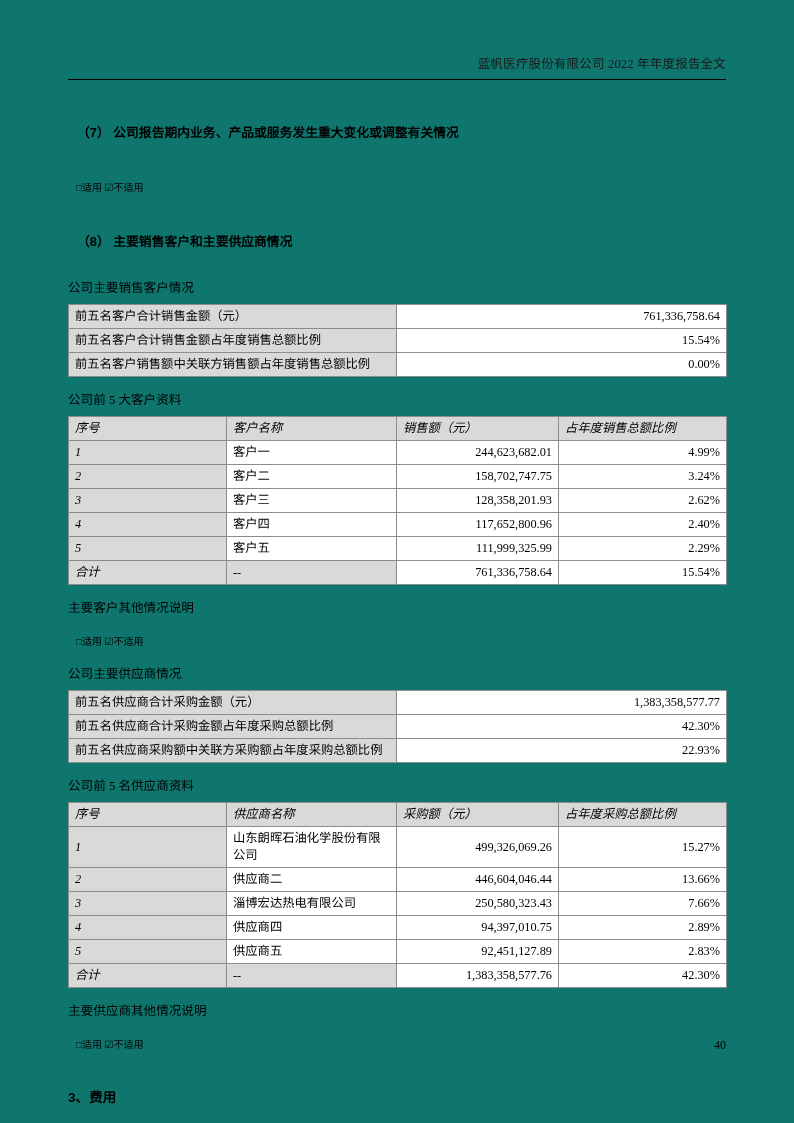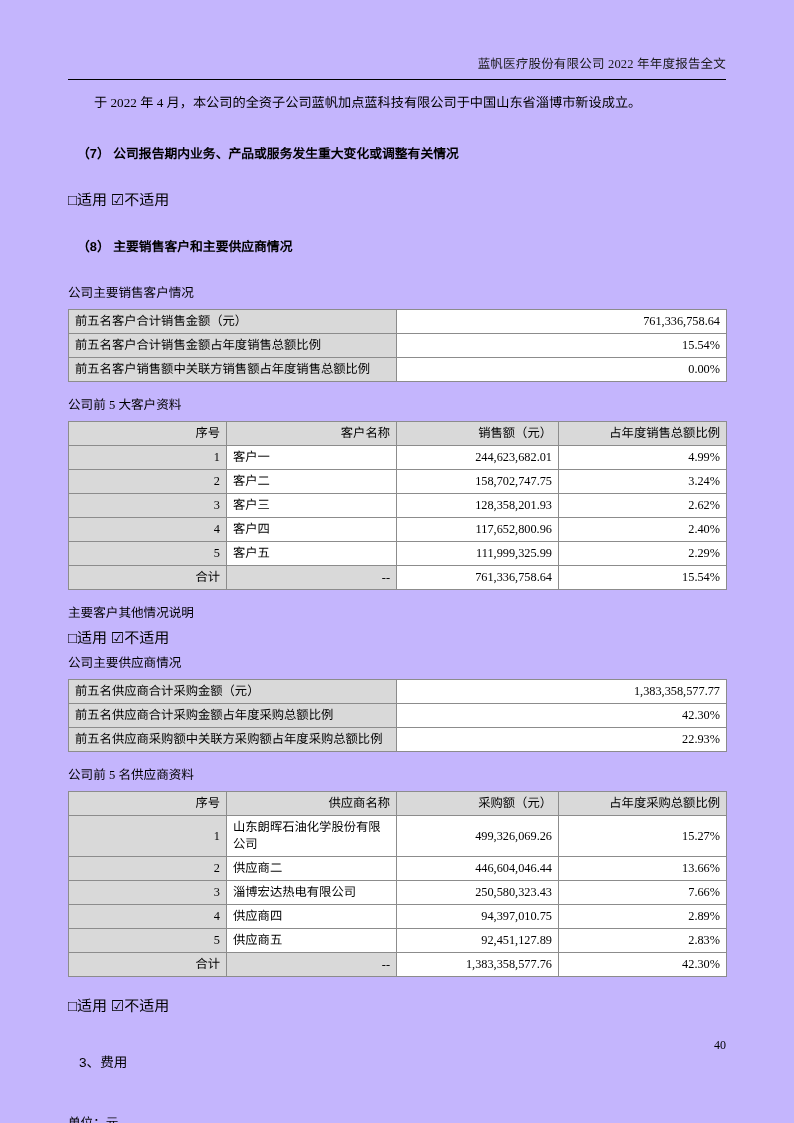--- a/index.html
+++ b/index.html
@@ -10,21 +10,21 @@
   body {
     font-family: "Liberation Serif", "DejaVu Serif", serif;
     color: #000000;
     -webkit-font-smoothing: antialiased;
   }
   .page {
     position: relative;
     width: 794px;
     height: 1123px;
     margin: 0 auto;
-    background: #c4b5fd;
+    background: #0f766e;
     box-sizing: border-box;
     overflow: hidden;
   }
 
   
   .page-header {
     position: absolute;
     left: 68px;
     top: 56px;
     width: 658px;
@@ -62,31 +62,31 @@
   h3.sub-heading {
     margin: 9px;
     font-family: "Liberation Sans", "DejaVu Sans", sans-serif;
     font-size: 12.8px;
     font-weight: bold;
     line-height: 20px;
     color: #000;
   }
 
   h3.num-heading {
-    margin: 11px;
+    margin: 0;
     font-family: "Liberation Sans", "DejaVu Sans", sans-serif;
     font-size: 13.6px;
-    font-weight: normal;
+    font-weight: bold;
     line-height: 20px;
     color: #000;
   }
 
   .applicability {
-    margin: 0;
-    font-size: 15px;
+    margin: 8px;
+    font-size: 10px;
     line-height: 19px;
     color: #000;
   }
 
   .caption {
     margin: 0;
     font-size: 12.6px;
     line-height: 19px;
     color: #000;
   }
@@ -117,21 +117,21 @@
   table.doc-table td, table.doc-table th {
     border: 1px solid #8c8c8c;
     padding: 3px 6px;
     line-height: 17px;
     font-weight: normal;
     vertical-align: middle;
     word-break: break-all;
   }
   .shade { background: #d9d9d9; margin-left: 6px; }
   .plain { background: #ffffff; }
-  .c { text-align: right; }
+  .c { text-align: left; font-style: italic; }
   .r { text-align: right; }
   .l { text-align: left; }
 
   
   table.summary col.k { width: 328px; }
   table.summary col.v { width: 330px; }
 
   
   table.detail col.c1 { width: 158px; }
   table.detail col.c2 { width: 170px; }
@@ -160,21 +160,20 @@
 </head>
 <body>
 
 <div class="page">
 
   <div class="page-header">蓝帆医疗股份有限公司 2022 年年度报告全文</div>
   <div class="header-rule"></div>
 
   <div class="content">
 
-    <p class="body-text">于 2022 年 4 月，本公司的全资子公司蓝帆加点蓝科技有限公司于中国山东省淄博市新设成立。</p>
 
     <div class="spacer-22"></div>
 
     <h3 class="sub-heading">（7） 公司报告期内业务、产品或服务发生重大变化或调整有关情况</h3>
 
     <div class="spacer-18"></div>
 
     <p class="applicability">□适用 ☑不适用</p>
 
     <div class="spacer-18"></div>
@@ -360,20 +359,21 @@
           <td class="shade c">合计</td>
           <td class="shade c">--</td>
           <td class="plain r">1,383,358,577.76</td>
           <td class="plain r">42.30%</td>
         </tr>
       </tbody>
     </table>
 
     <div class="spacer-14"></div>
 
+    <p class="caption">主要供应商其他情况说明</p>
 
     <div class="spacer-6"></div>
 
     <p class="applicability">□适用 ☑不适用</p>
 
     <div class="spacer-26"></div>
 
     <h3 class="num-heading">3、费用</h3>
 
     <div class="spacer-30"></div>

